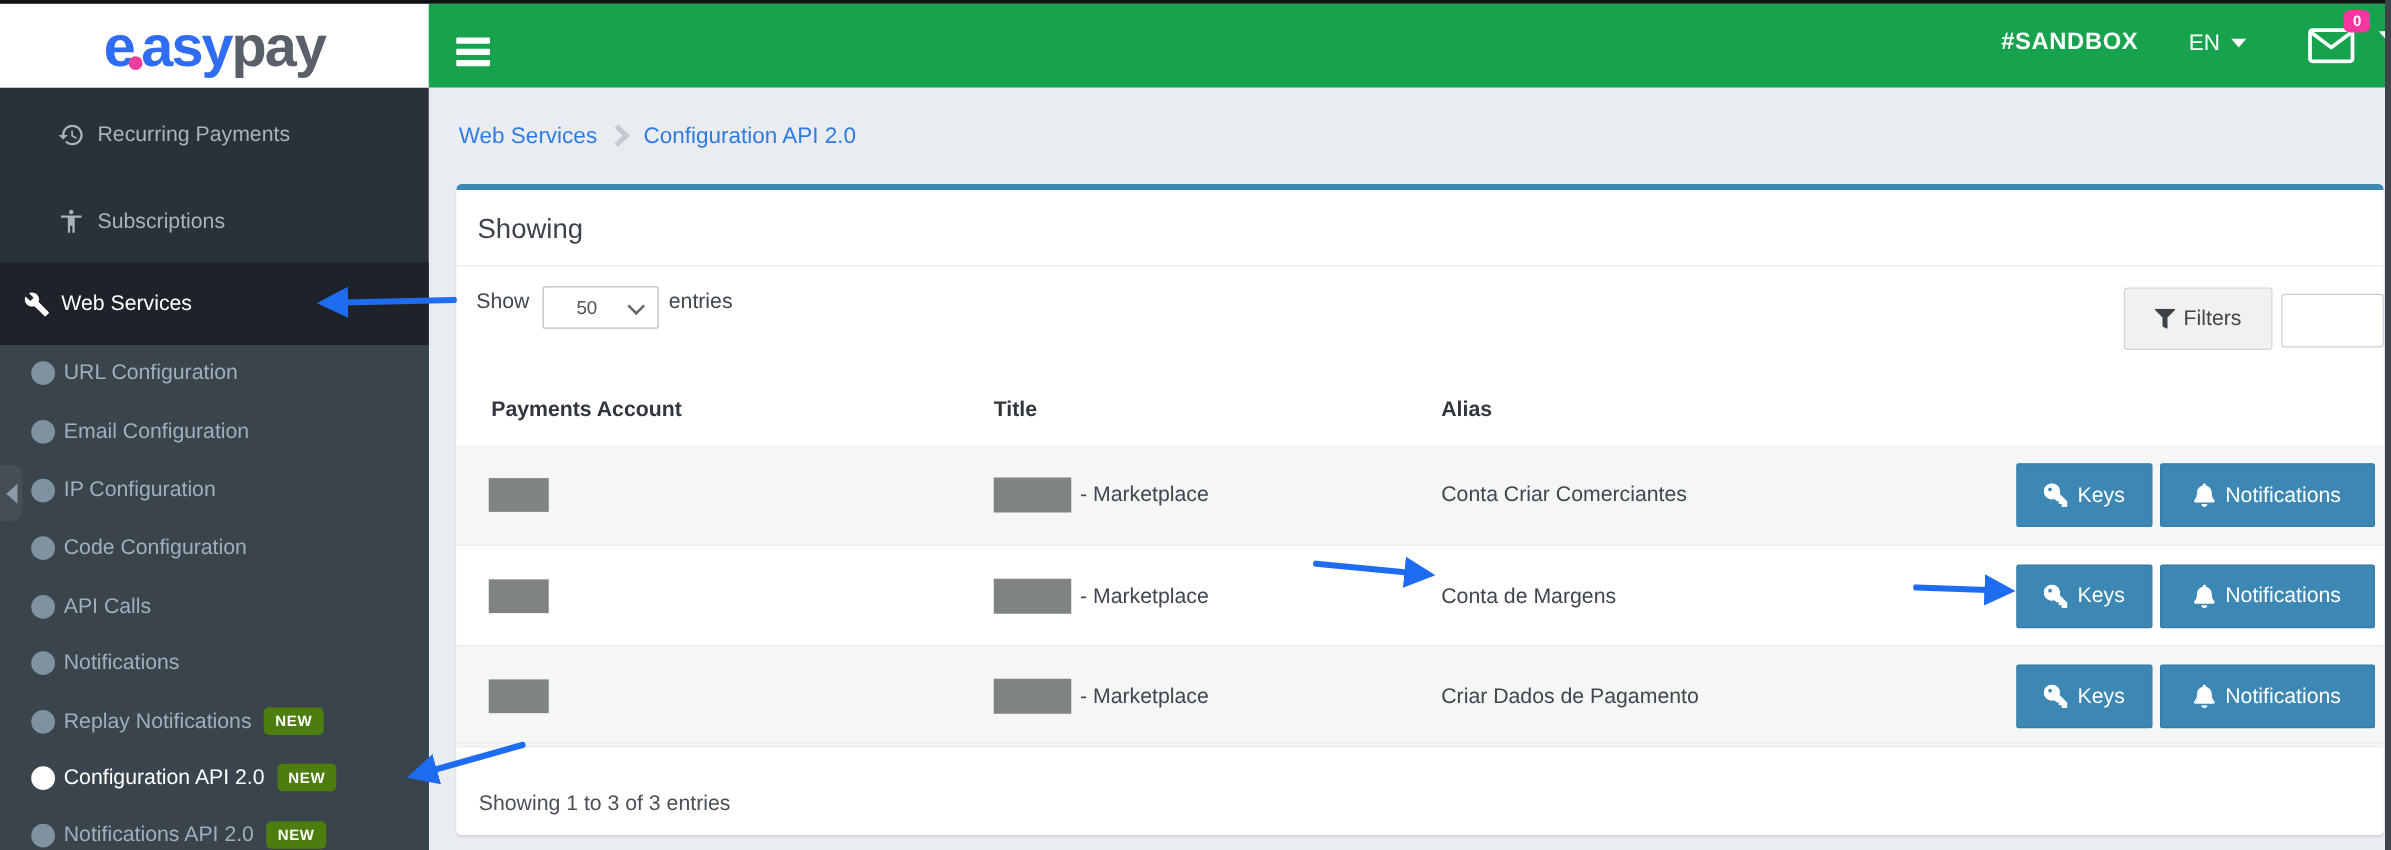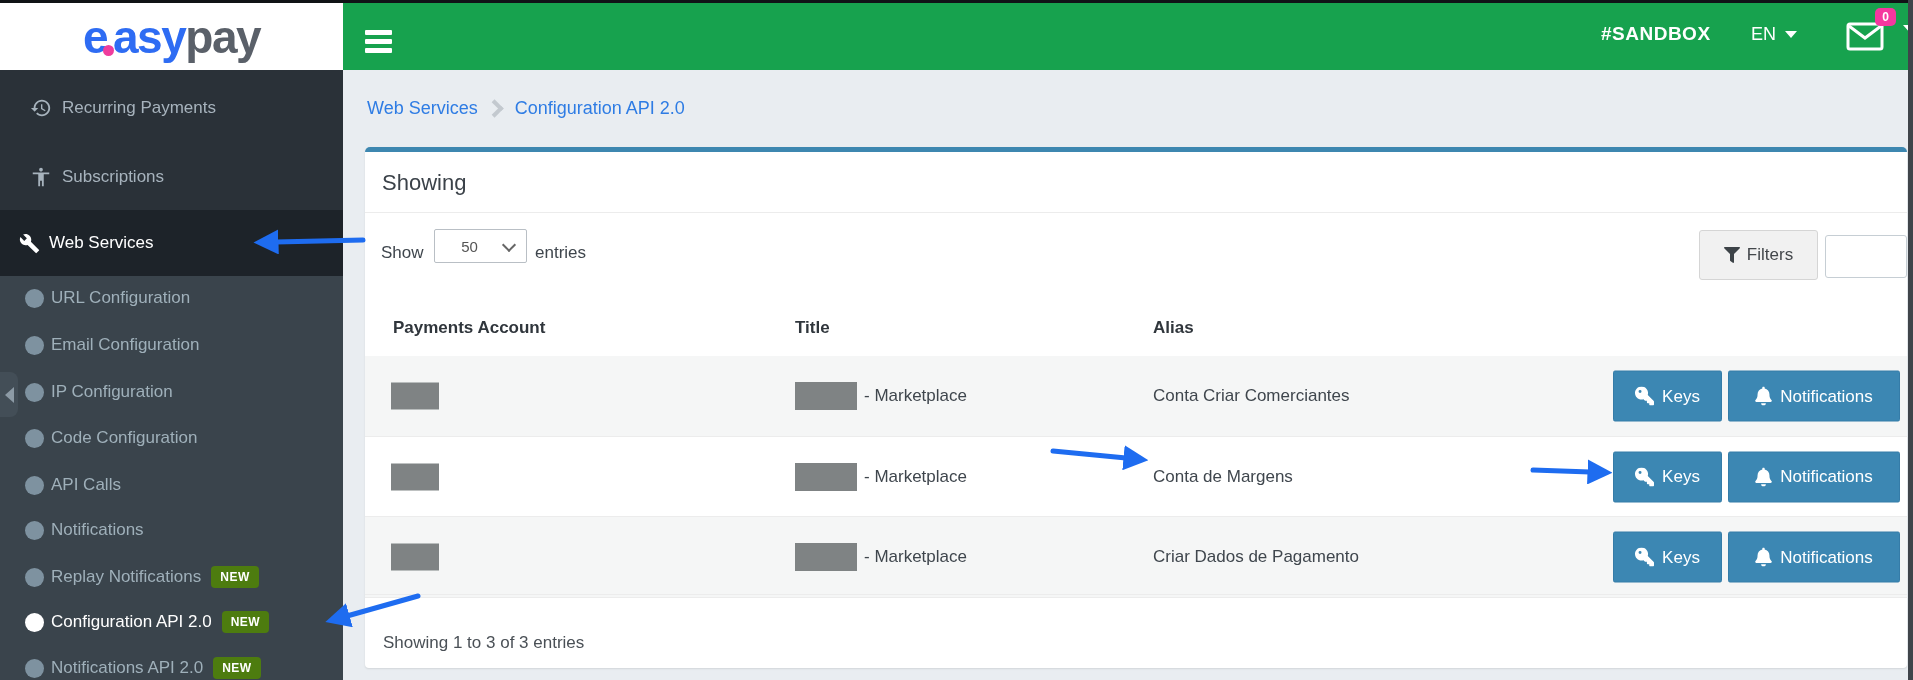--- a/index.html
+++ b/index.html
@@ -23,21 +23,21 @@
   .caret-down{width:0;height:0;border-left:6px solid transparent;border-right:6px solid transparent;
     border-top:7px solid #ffffff;display:inline-block;}
   .mail{position:absolute;left:1503px;top:19px;width:38px;height:29px;}
   .mail svg{display:block;}
   .mailbadge{position:absolute;right:-12px;top:-14px;background:#f5379f;color:#fff;font-size:12px;
     font-weight:bold;border-radius:5px;padding:2px 7px;line-height:14px;}
   .edge-caret{position:absolute;left:1560px;top:22px;width:0;height:0;
     border-left:8px solid transparent;border-right:8px solid transparent;border-top:9px solid #ffffff;}
   
   .sidebar{position:absolute;left:0;top:70px;width:343px;bottom:0;background:#2a3138;z-index:4;}
-  .side-item{position:absolute;left:0;width:100%;height:30px;display:flex;align-items:center;
+  .side-item{position:absolute;left:16px;width:100%;height:30px;display:flex;align-items:center;
     padding-left:30px;box-sizing:border-box;color:#a7b3bd;font-size:17px;cursor:pointer;}
   .side-item .si-icon{margin-right:10px;flex:0 0 auto;}
   .ws-block{position:absolute;left:0;top:140px;width:100%;height:66px;background:#1d2329;
     display:flex;align-items:center;padding-left:19px;box-sizing:border-box;color:#ffffff;
     font-size:17px;cursor:pointer;}
   .ws-block .si-icon{margin-right:9px;}
   .submenu{position:absolute;left:0;top:206px;bottom:0;width:100%;background:#3a444c;}
   .sub-item{position:absolute;left:0;width:100%;height:26px;display:flex;align-items:center;
     padding-left:25px;box-sizing:border-box;color:#9fb0ba;font-size:17px;cursor:pointer;}
   .bullet{width:19px;height:19px;border-radius:50%;background:#7e92a0;margin-right:7px;flex:0 0 auto;}
@@ -54,21 +54,21 @@
   .main{position:absolute;left:343px;top:70px;right:0;bottom:0;background:#e9edf1;}
   .breadcrumb{position:absolute;left:24px;top:28px;display:flex;align-items:center;font-size:18px;}
   .crumb{color:#2e7ce4;cursor:pointer;}
   .crumb-sep{width:9px;height:9px;border-top:4px solid #c3c9cf;border-right:4px solid #c3c9cf;
     transform:rotate(45deg);margin:0 14px 0 10px;}
   .card{position:absolute;left:22px;top:77px;width:1542px;height:521px;background:#ffffff;
     border-top:5px solid #3d87b0;border-radius:5px 5px 4px 4px;box-sizing:border-box;
     box-shadow:0 1px 2px rgba(0,0,0,.10);}
   .card-title{position:absolute;left:17px;top:18px;font-size:22px;color:#3b4249;}
   .card-div1{position:absolute;left:0;top:60px;width:100%;height:1px;background:#ececec;}
-  .ctrl-label{position:absolute;top:84px;font-size:17px;color:#3f464d;line-height:34px;}
+  .ctrl-label{position:absolute;top:72px;font-size:17px;color:#3f464d;line-height:34px;}
   .show-label{left:16px;}
   .entries-label{left:170px;}
   .page-size{position:absolute;left:69px;top:77px;width:93px;height:34px;border:1px solid #b9bfc5;
     border-radius:2px;background:#ffffff;box-sizing:border-box;display:flex;align-items:center;
     font-size:15px;color:#555;cursor:pointer;}
   .page-size .val{flex:1;text-align:center;}
   .select-chev{width:8px;height:8px;border-right:2px solid #666;border-bottom:2px solid #666;
     transform:rotate(45deg);margin:-3px 12px 0 0;}
   .filters-btn{position:absolute;left:1334px;top:78px;width:119px;height:50px;background:#f1f1f1;
     border:1px solid #d5d5d5;border-radius:3px;box-sizing:border-box;display:flex;align-items:center;

